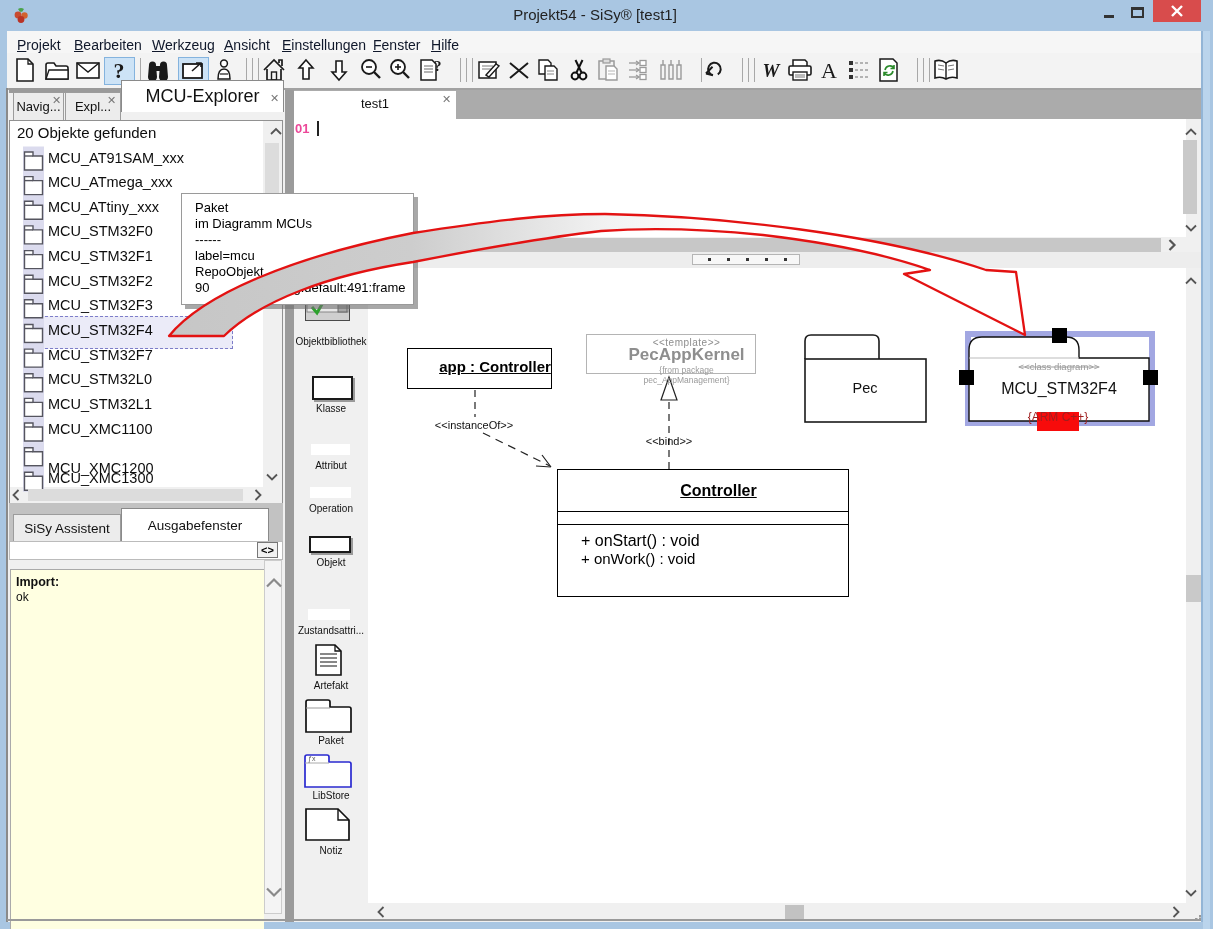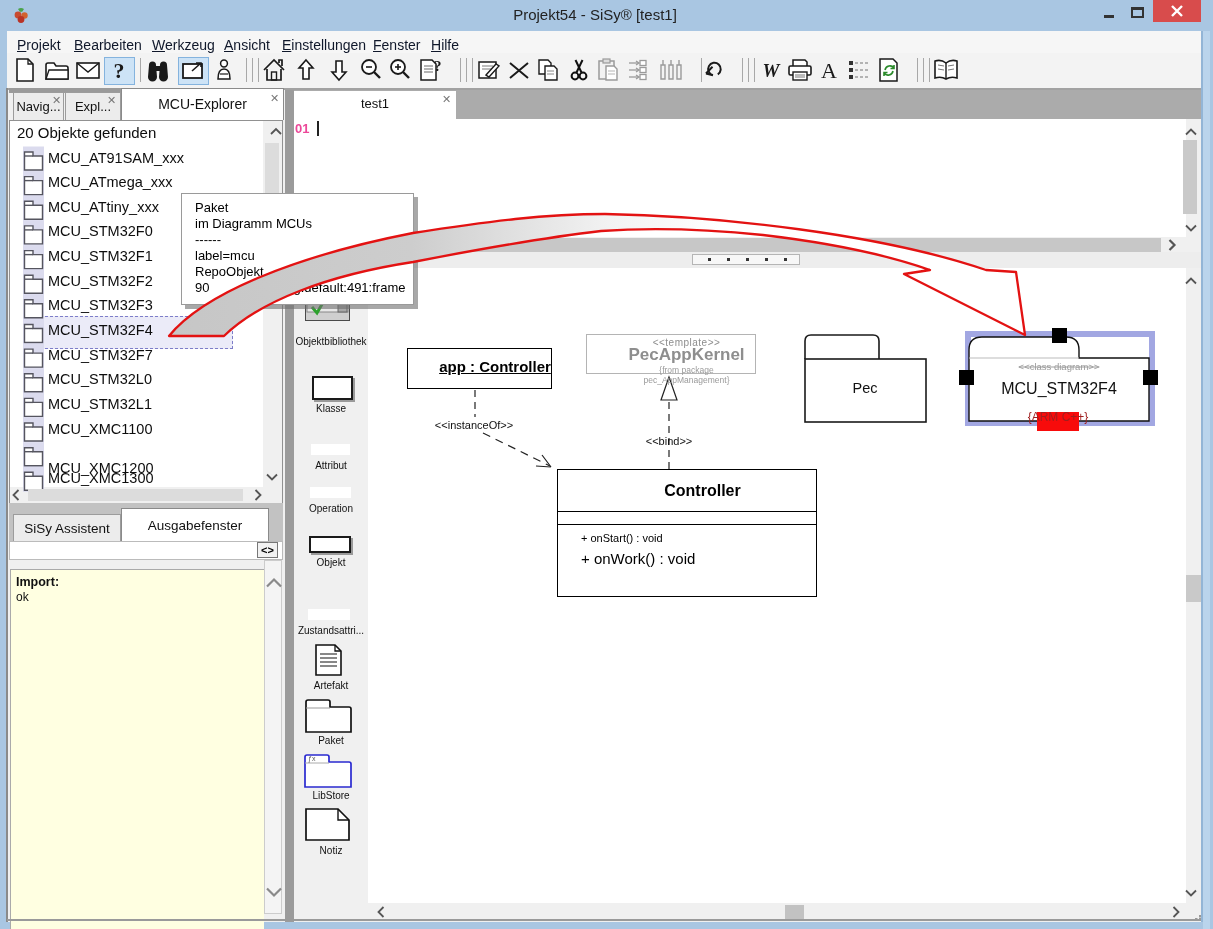--- a/index.html
+++ b/index.html
@@ -247,21 +247,21 @@
       <div class="sep" style="left:741px"></div>
       <div class="sep" style="left:747px"></div>
     <div class="sep" style="left:910px"></div>
       <div class="sep" style="left:916px"></div>
       <div class="sep" style="left:922px"></div>
   </div>
 
   <div class="abs" style="left:9px;top:88px;width:115px;height:5px;background:#9a9a9a"></div>
   <div class="tab-inact" style="left:13px;top:92px;width:49px;height:27px;line-height:27px;">Navig...</div>
   <div class="tab-inact" style="left:65px;top:92px;width:54px;height:27px;line-height:27px;">Expl...</div>
-  <div class="tab-act" style="left:121px;top:88px;width:161px;height:31px;line-height:31px;font-size:14px;">MCU-Explorer</div>
+  <div class="tab-act" style="left:121px;top:80px;width:161px;height:31px;line-height:31px;font-size:18px;">MCU-Explorer</div>
   <div class="xmark" style="left:52px;top:96px;">✕</div>
   <div class="xmark" style="left:107px;top:96px;">✕</div>
   <div class="xmark" style="left:270px;top:94px;">✕</div>
 
   <div id="tree">
     <div class="trow" style="left:7px;top:3px;font-size:15px;">20 Objekte gefunden</div>
     <div class="abs" style="left:15px;top:195px;width:208px;height:33px;background:#ebebf8;border:1px dashed #7d7dc8;box-sizing:border-box;"></div>
     <div class="trow" style="left:38px;top:28.5px;">MCU_AT91SAM_xxx</div>
     <div class="trow" style="left:38px;top:53.1px;">MCU_ATmega_xxx</div>
     <div class="trow" style="left:38px;top:77.8px;">MCU_ATtiny_xxx</div>
@@ -403,25 +403,25 @@
   <div class="uml" style="left:407px;top:348px;width:145px;height:41px;border:1.5px solid #000;z-index:6;">
     <div style="width:100%;text-align:center;margin-top:9px;font-size:15px;font-weight:bold;text-decoration:underline;">app : Controller</div>
   </div>
 
   <div class="uml" style="left:586px;top:334px;width:170px;height:40px;border:1px solid #b4b4b4;z-index:6;">
     <div style="width:100%;text-align:center;font-size:10px;color:#8e8e8e;margin-top:2px;letter-spacing:0.5px;">&lt;&lt;template&gt;&gt;</div>
     <div style="width:100%;text-align:center;font-size:17px;font-weight:bold;color:#8e8e8e;margin-top:-3px;">PecAppKernel</div>
     <div style="width:100%;text-align:center;font-size:8.5px;color:#9a9a9a;margin-top:0px;">{from package pec_AppManagement}</div>
   </div>
 
-  <div class="uml" style="left:557px;top:469px;width:260px;height:128px;border:1.5px solid #000;z-index:6;">
+  <div class="uml" style="left:557px;top:469px;width:292px;height:128px;border:1.5px solid #000;z-index:6;text-decoration:underline;">
     <div style="width:100%;text-align:center;font-size:16px;font-weight:bold;margin-top:12px;">Controller</div>
     <div style="position:absolute;left:0;top:41px;width:100%;border-top:1.5px solid #000;"></div>
     <div style="position:absolute;left:0;top:54px;width:100%;border-top:1.5px solid #000;"></div>
-    <div style="position:absolute;left:23px;top:62px;font-size:11px;">+ onStart() : void</div>
+    <div style="position:absolute;left:23px;top:62px;font-size:16px;">+ onStart() : void</div>
     <div style="position:absolute;left:23px;top:80px;font-size:15px;">+ onWork() : void</div>
   </div>
 
   <svg class="abs" style="left:800px;top:330px;z-index:6" width="135" height="100" viewBox="0 0 135 100">
     <path d="M5,29 L5,11 Q5,5 11,5 L73,5 Q79,5 79,11 L79,29" fill="#fff" stroke="#1a1a1a" stroke-width="1.6"></path>
     <rect x="5" y="29" width="121" height="63" fill="#fff" stroke="#1a1a1a" stroke-width="1.6"></rect>
     <text x="65" y="63" font-size="14.5" fill="#111" text-anchor="middle" font-family="Liberation Sans">Pec</text>
   </svg>
 
   <svg class="abs" style="left:0;top:0;z-index:5" width="1213" height="929" viewBox="0 0 1213 929">

